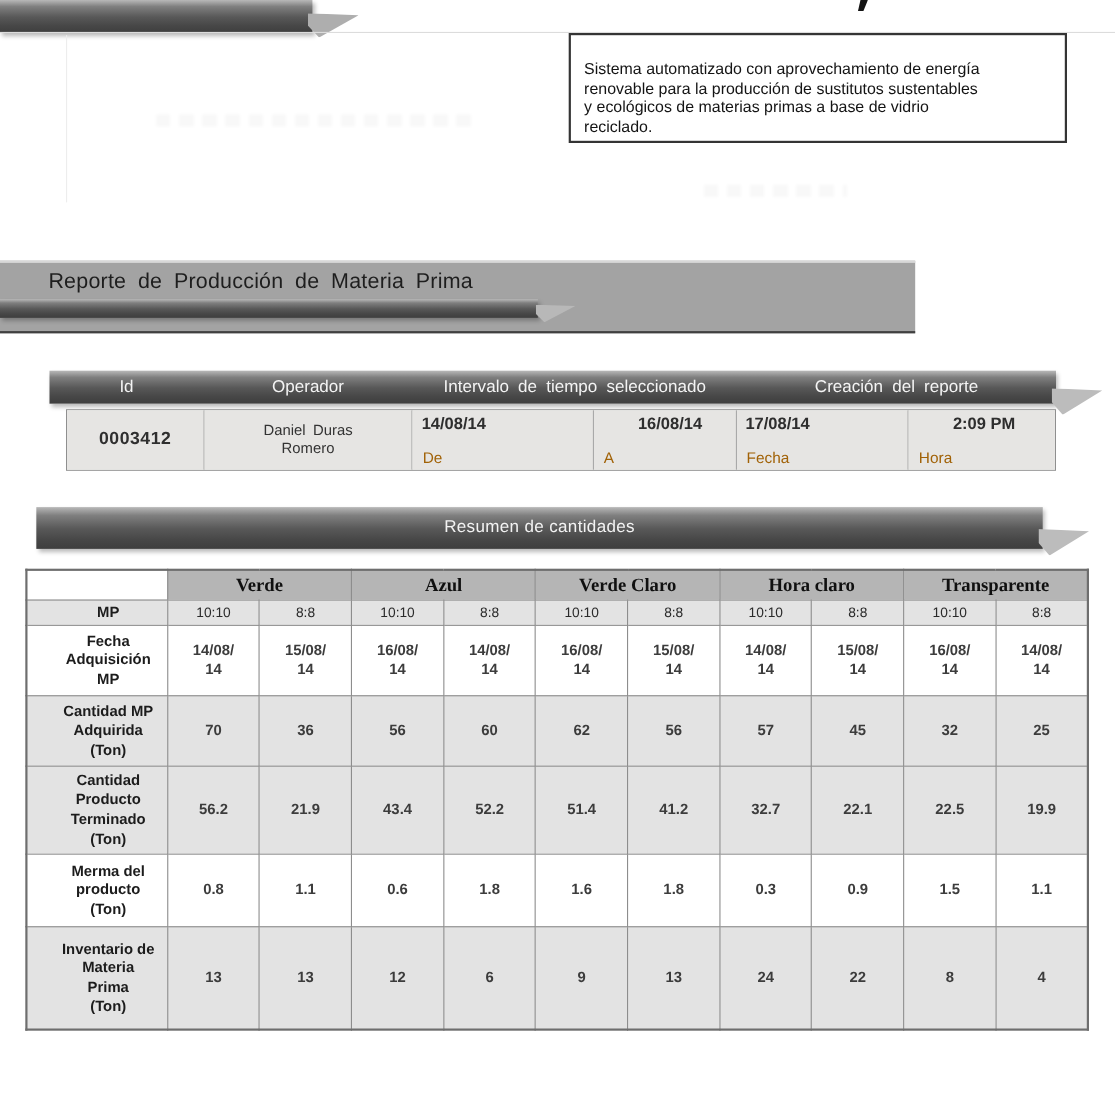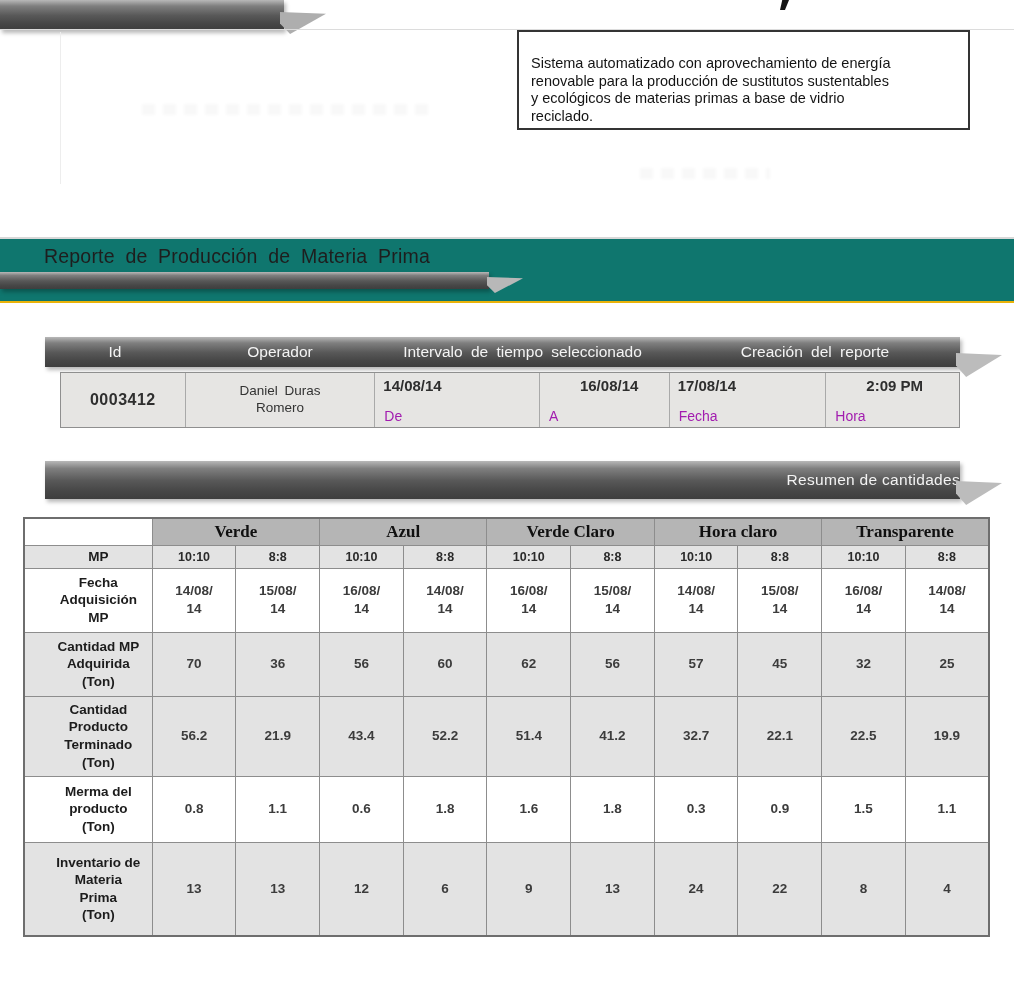--- a/index.html
+++ b/index.html
@@ -24,59 +24,59 @@
   .wm1{left:142px;top:104px;width:288px;}
   .wm2{left:640px;top:168px;width:130px;}
 
   
   .info-box{position:absolute;left:517px;top:30px;width:453px;height:100px;
             border:2px solid #343434;box-sizing:border-box;background:#fff;}
   .info-box span{display:block;margin:23px 12px;font-size:14.5px;line-height:17.5px;
                  color:#141414;white-space:pre-line;}
 
   
-  .title-band{position:absolute;left:0;top:237px;width:1014px;height:66px;background:#0f766e;
-              border-top:2px solid #d8d8d8;border-bottom:2px solid #eab308;box-sizing:border-box;}
+  .title-band{position:absolute;left:0;top:237px;width:832px;height:66px;background:#a3a3a3;
+              border-top:2px solid #d8d8d8;border-bottom:2px solid #404040;box-sizing:border-box;}
   .page-title{position:absolute;left:44px;top:6px;font-size:19.5px;color:#1e1e1e;
               word-spacing:5px;letter-spacing:.2px;}
   .title-bar{left:0;top:33px;width:489px;height:17px;}
   .title-bar .arrow{right:-34px;top:5px;width:36px;height:16px;background:#b8b8b8;}
 
   
   .t1-header{left:45px;top:337px;width:915px;height:30px;display:flex;}
   .t1h-cell{display:flex;align-items:center;justify-content:center;
             color:#f4f4f4;font-size:15.5px;word-spacing:4px;}
   .t1-header .arrow{right:-42px;top:16px;width:46px;height:24px;background:#bcbcbc;}
   .t1-body{position:absolute;left:60px;top:372px;width:900px;height:56px;display:flex;
            border:1px solid #8f8f8f;background:#fff;box-sizing:border-box;}
   .t1-cell{background:#e6e5e3;border-right:1px solid #a9a9a9;position:relative;box-sizing:border-box;}
   .t1-cell:last-child{border-right:none;}
   .id-cell{display:flex;align-items:center;justify-content:center;
            font-size:16px;font-weight:600;color:#2f2f2f;letter-spacing:.5px;}
   .op-cell{display:flex;align-items:center;justify-content:center;text-align:center;
            font-size:13.5px;color:#333;word-spacing:3px;line-height:1.25;}
   .pair .val{position:absolute;top:4px;left:8px;font-size:15px;font-weight:600;color:#2e2e2e;}
   .pair .val.ind{left:40px;}
-  .pair .lbl{position:absolute;bottom:3px;left:9px;font-size:14px;color:#a21caf;}
-
-  
-  .section-bar{left:45px;top:461px;width:915px;height:38px;display:flex;
-               align-items:center;justify-content:flex-end;}
+  .pair .lbl{position:absolute;bottom:3px;left:9px;font-size:14px;color:#a16207;}
+
+  
+  .section-bar{left:33px;top:461px;width:915px;height:38px;display:flex;
+               align-items:center;justify-content:center;}
   .section-bar span{color:#f3f3f3;font-size:15.5px;letter-spacing:.3px;}
   .section-bar .arrow{right:-42px;top:20px;width:46px;height:24px;background:#bcbcbc;}
 
   
   #summary-table{position:absolute;left:23px;top:517px;width:967px;
                  border-collapse:collapse;table-layout:fixed;border:2px solid #6e6e6e;}
   #summary-table th,#summary-table td{border:1px solid #8d8d8d;text-align:center;
                  vertical-align:middle;padding:0;background:#fff;}
   #summary-table .group{background:#b5b5b5;font-family:"Liberation Serif","DejaVu Serif",serif;
                  font-weight:bold;font-size:17px;color:#101010;}
   #summary-table .corner{background:#fff;}
-  #summary-table .sub{background:#e3e3e3;font-size:12.5px;font-weight:bold;color:#2a2a2a;}
+  #summary-table .sub{background:#e3e3e3;font-size:12.5px;font-weight:normal;color:#2a2a2a;}
   #summary-table .rowlabel{font-size:13.5px;font-weight:bold;color:#1c1c1c;line-height:1.3;padding-left:20px;}
   #summary-table .val{font-size:13.5px;font-weight:600;color:#3c3c3c;line-height:1.3;}
   #summary-table tr.shade td,#summary-table tr.shade th{background:#e3e3e3;}
   .pre{white-space:pre-line;}
 </style>
 </head>
 <body>
 
 <div class="page">
 

